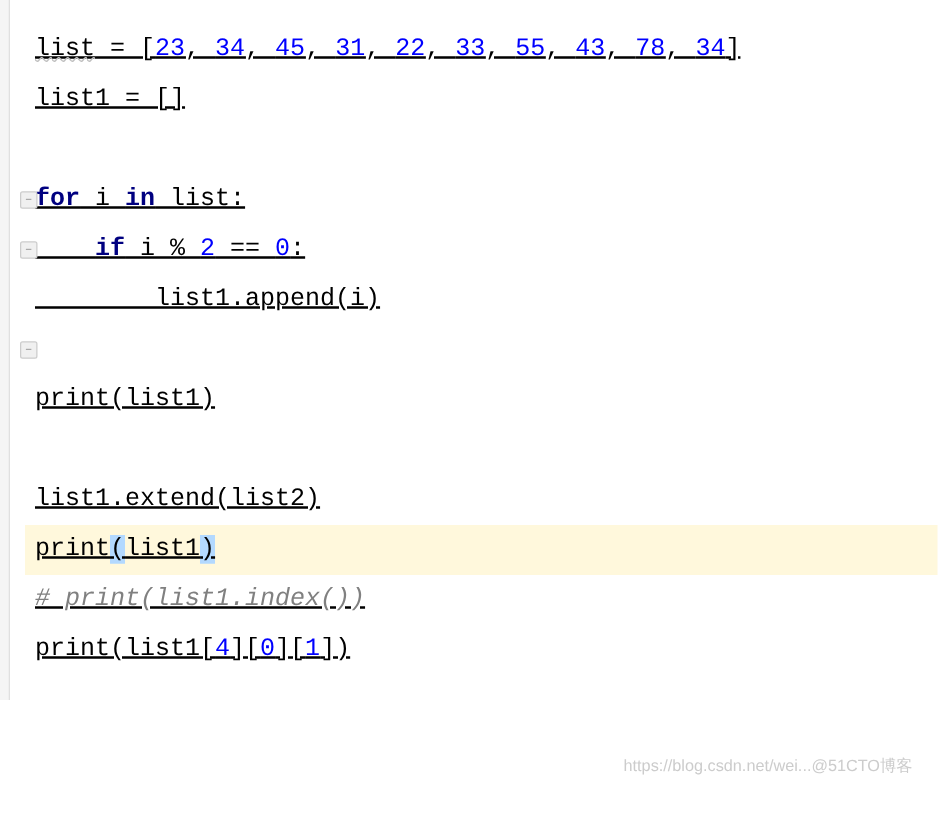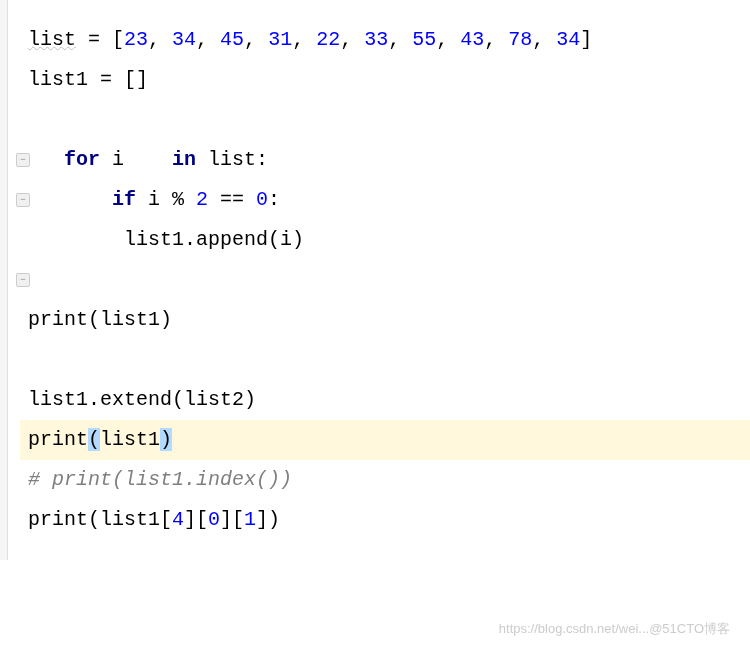--- a/index.html
+++ b/index.html
@@ -42,39 +42,40 @@
       justify-content: center;
       font-size: 9px;
       color: #888;
     }
     .line {
       line-height: 40px;
       height: 40px;
       white-space: pre;
       position: relative;
       padding-left: 8px;
+      text-decoration: underline;
     }
     .line.highlighted {
       background: #fff8dc;
     }
     .wavy {
       text-decoration: underline;
       text-decoration-style: wavy;
       text-decoration-color: #c0c0c0;
       text-decoration-thickness: 1px;
     }
-    .kw { color: #000080; font-weight: bold; margin-left: 36px; }
+    .kw { color: #000080; font-weight: bold; }
     .num { color: #0000ff; }
     .comment { color: #808080; font-style: italic; margin-top: 12px; }
     .sel-bracket {
       background: #b3d9ff;
     }
     .watermark {
       position: absolute;
-      bottom: 12px;
+      bottom: 28px;
       right: 20px;
       font-size: 13px;
       color: #cccccc;
       font-family: Arial, sans-serif;
     }
   </style>
 </head>
 <body>
 
 <div class="editor">

